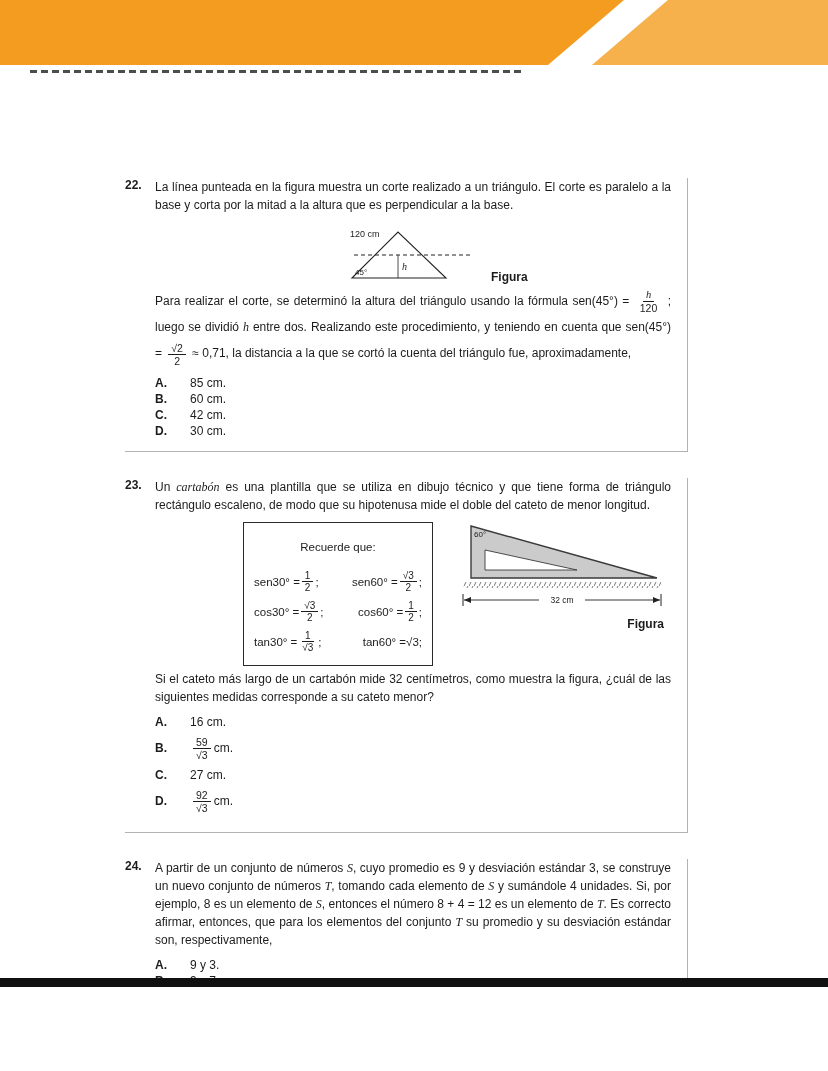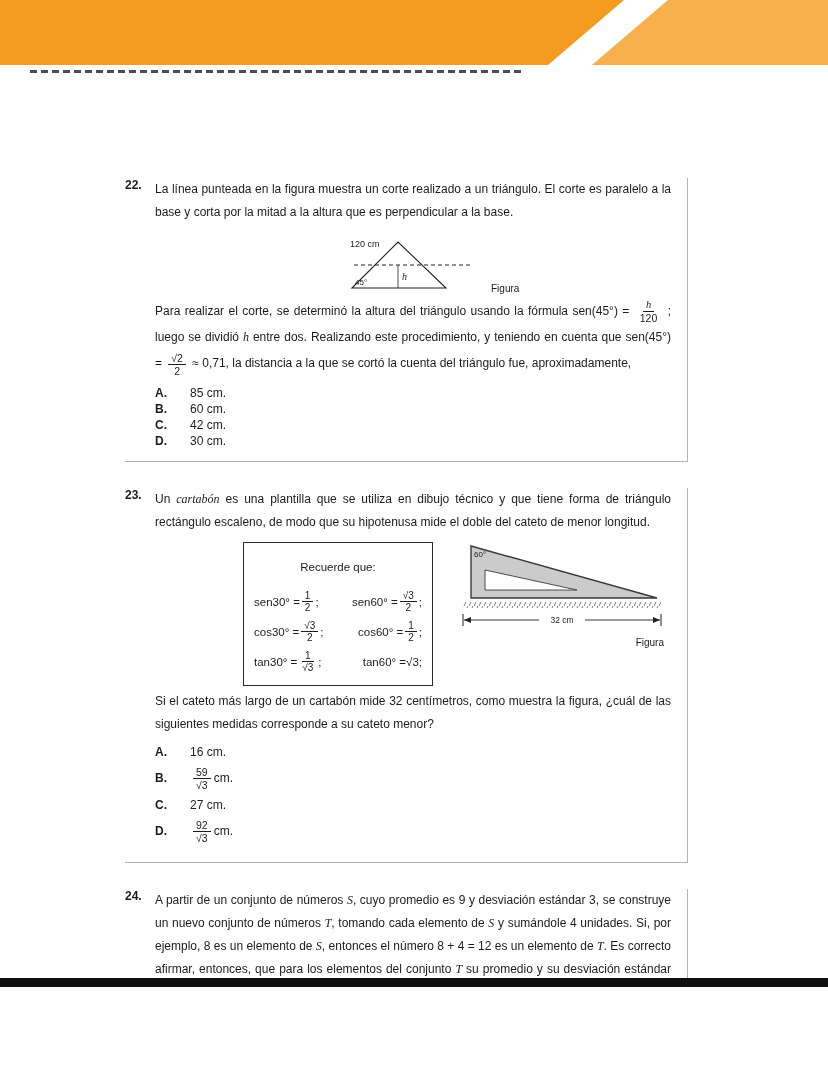--- a/index.html
+++ b/index.html
@@ -18,31 +18,31 @@
   .dashes { position:absolute; top:70px; left:30px; width:492px; height:3px;
     background:repeating-linear-gradient(90deg,#4d4d4d 0 7px,transparent 7px 11px); }
 
   .content { position:absolute; top:178px; left:0; width:828px; }
 
   .question { margin-left:125px; width:563px; border-right:1px solid #b2b2b2;
     border-bottom:1px solid #b2b2b2; padding:0 16px 12px 0; }
   .question + .question { margin-top:26px; }
   .qgrid { display:grid; grid-template-columns:30px 1fr; }
   .qnum { font-weight:bold; }
-  .para { margin:0; text-align:justify; line-height:23px; }
+  .para { margin:0; text-align:justify; line-height:18px; }
 
   .mvar { font-family:"Liberation Serif","DejaVu Serif",serif; font-style:italic; }
 
   .frac { display:inline-flex; flex-direction:column; align-items:center;
     vertical-align:middle; line-height:1.15; font-size:10.5px; margin:0 3px; }
   .fnum { padding:0 3px; border-bottom:1px solid #1c1c1c; }
   .fden { padding:0 3px; }
 
   .fig22 { display:flex; align-items:flex-end; gap:8px; margin:10px 0 2px 183px; }
-  .figcap { font-weight:normal; font-size:10px; }
+  .figcap { font-weight:bold; font-size:12px; }
 
   .formula { line-height:26px; margin-top:4px; }
 
   .opts { margin-top:8px; }
   .optrow { display:grid; grid-template-columns:35px 1fr; line-height:16px; align-items:center; }
   .optrow.tall { line-height:normal; margin:6px 0; }
   .optletter { font-weight:bold; }
   .optflex { display:inline-flex; align-items:center; }
 
   .q23mid { display:flex; align-items:flex-start; gap:26px; margin:8px 0 4px 88px; }

